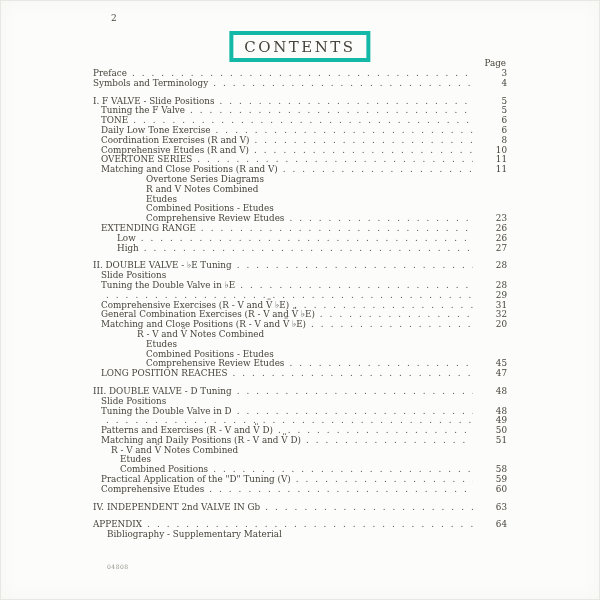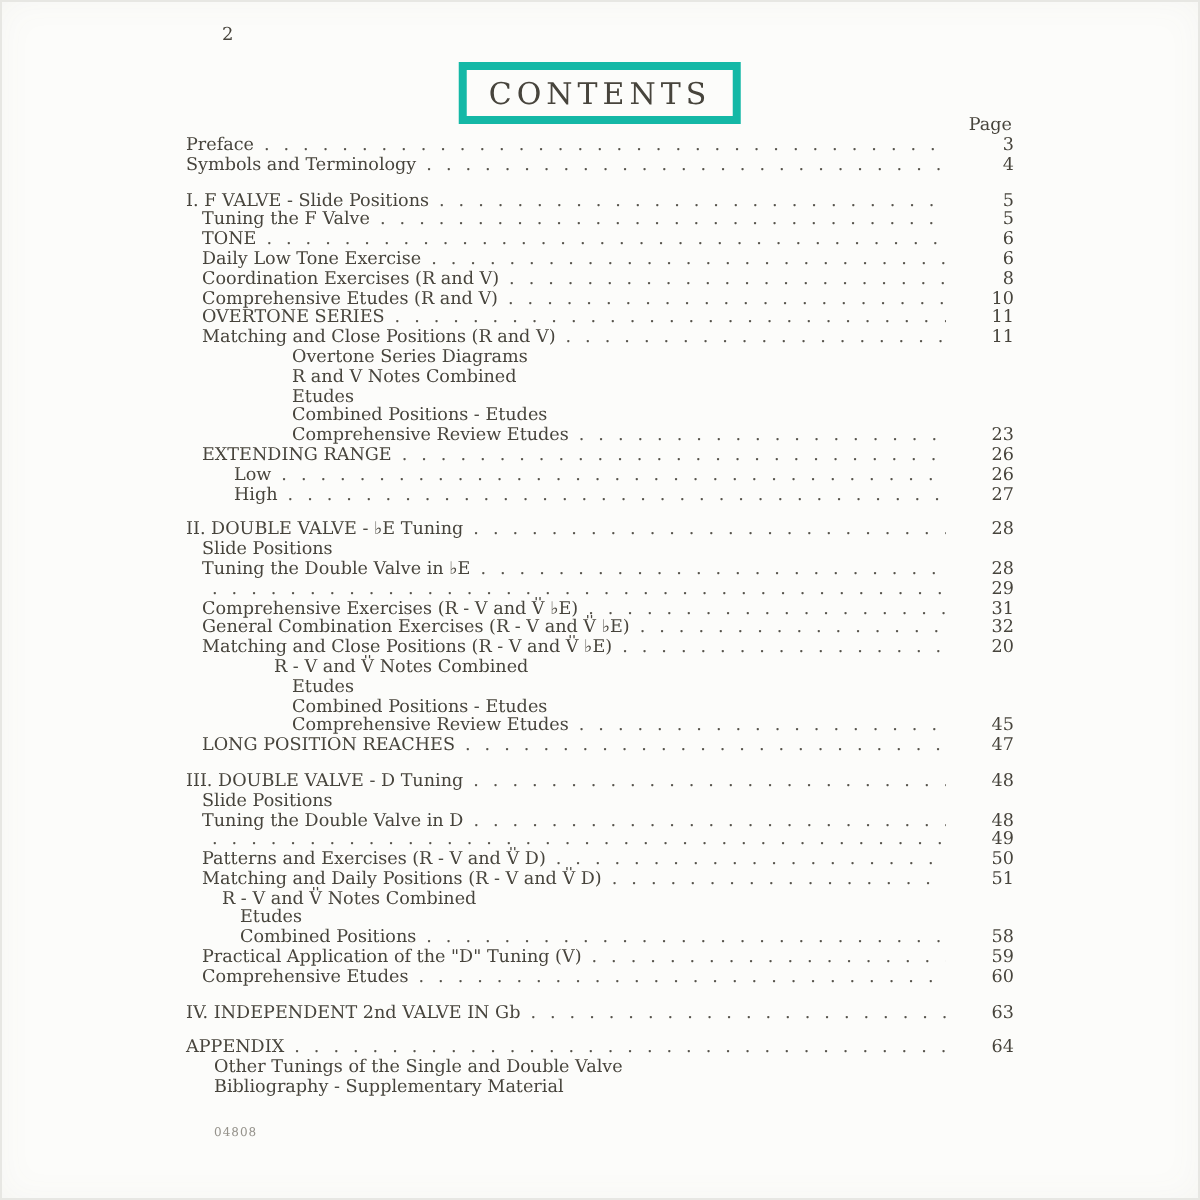--- a/index.html
+++ b/index.html
@@ -288,22 +288,19 @@
           <span class="lbl">IV. INDEPENDENT 2nd VALVE IN Gb</span>
           <span class="leader">............................................................</span>
           <span class="pg">63</span>
         </div>
         <div class="row iv0 gap">
           <span class="lbl">APPENDIX</span>
           <span class="leader">............................................................</span>
           <span class="pg">64</span>
         </div>
         <div class="row iv4">
-          <span class="lbl">Other Tunings of the Single and Double Valve</span>
-        </div>
-        <div class="row iv4">
           <span class="lbl">Bibliography - Supplementary Material</span>
         </div>
       </div>
   </div>
 
   <div class="plate">04808</div>
 </div>
 
 </body></html>

